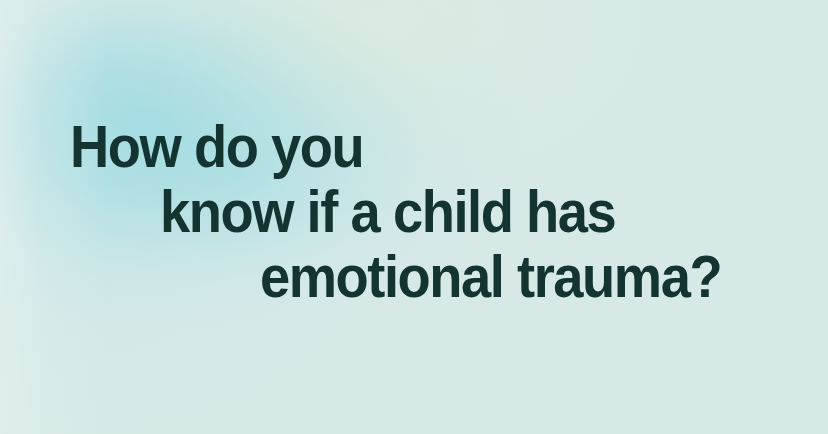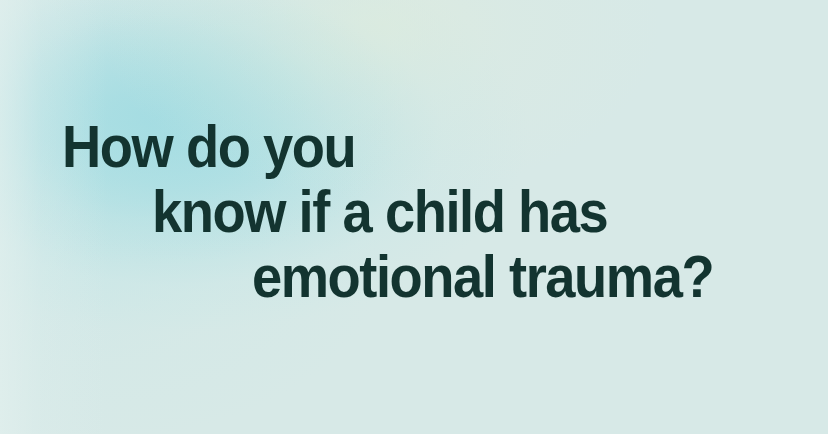--- a/index.html
+++ b/index.html
@@ -77,21 +77,21 @@
   .glow-flat {
     background:
       radial-gradient(70% 95% at 100% 85%,
         rgba(215,233,231,0.55) 0%,
         rgba(215,233,231,0.00) 60%);
   }
 
   
   .headline {
     position: absolute;
-    left: 8px;
+    left: 16px;
     top: 0;
     width: 720px;
     height: 434px;
   }
 
   .hl-line {
     position: absolute;
     margin: 0;
     white-space: pre;
     color: #133430;

